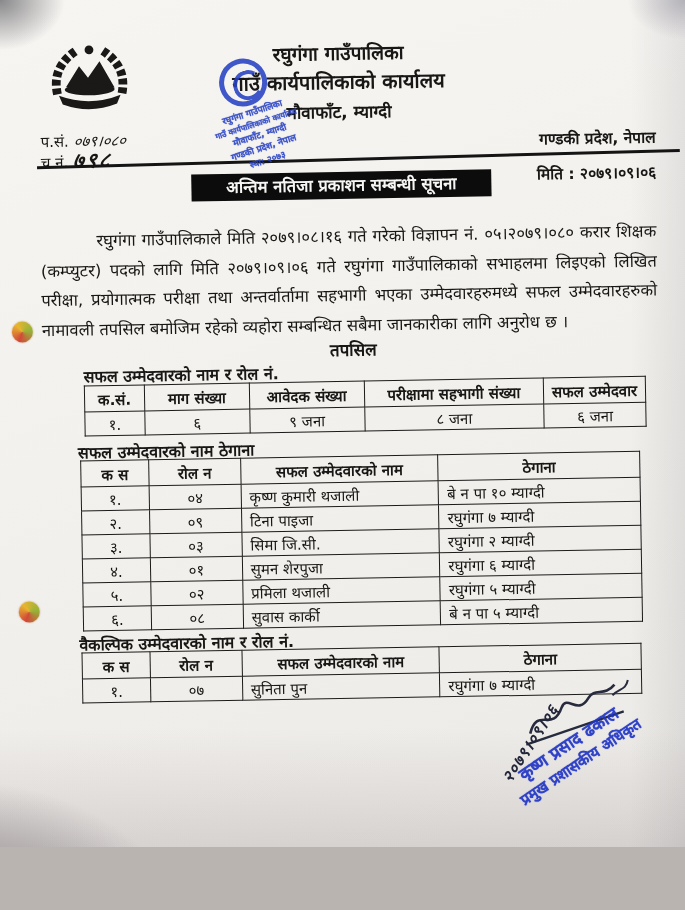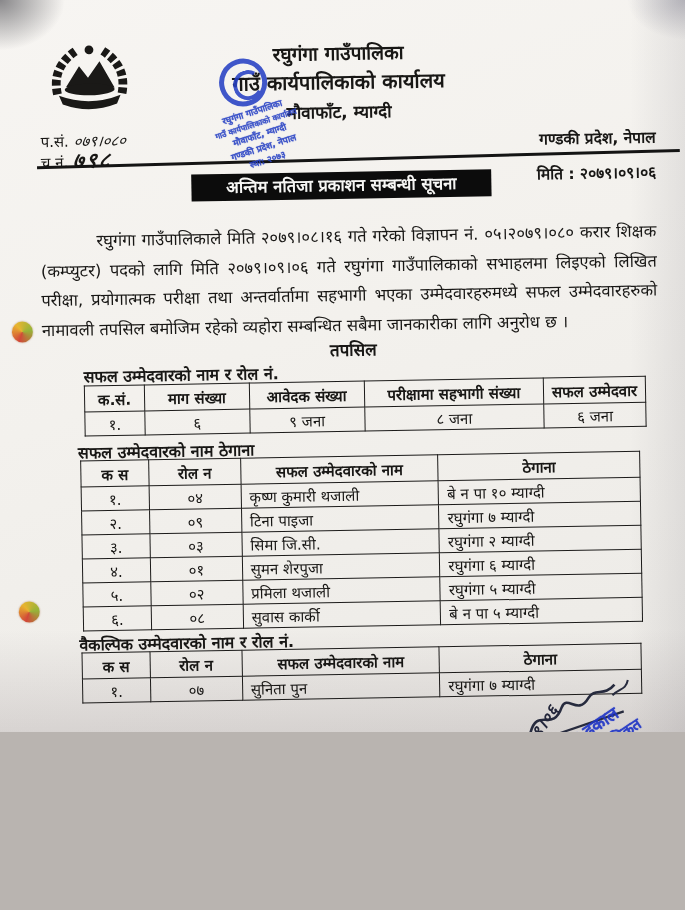--- a/index.html
+++ b/index.html
@@ -1,19 +1,19 @@
 <!DOCTYPE html>
 <html><head>
 <meta charset="utf-8">
 <style>
   * { margin:0; padding:0; box-sizing:border-box; }
   html,body { width:685px; height:910px; }
   body { font-family:"DejaVu Sans", sans-serif; color:#181715; background:#b9b4b0; }
   .page {
-    position:relative; width:685px; height:732px; overflow:hidden;
+    position:relative; width:685px; height:847px; overflow:hidden;
     background:
       radial-gradient(90px 70px at 0% 0%, rgba(45,45,52,.55), transparent 72%),
       radial-gradient(80px 55px at 100% 0%, rgba(100,100,120,.38), transparent 72%),
       radial-gradient(300px 230px at -40px 960px, rgba(70,58,70,.62), rgba(70,58,70,.22) 55%, transparent 78%),
       linear-gradient(to top, rgba(120,108,114,.2), transparent 14%),
       linear-gradient(to left, rgba(120,118,128,.14), transparent 8%),
       linear-gradient(160deg, #f7f5f2 0%, #f3f1ed 45%, #eceae6 100%);
     padding-left: 24px;
   }
   .tilt { position:absolute; inset:0; transform:rotate(-1deg); transform-origin:342px 450px; }

